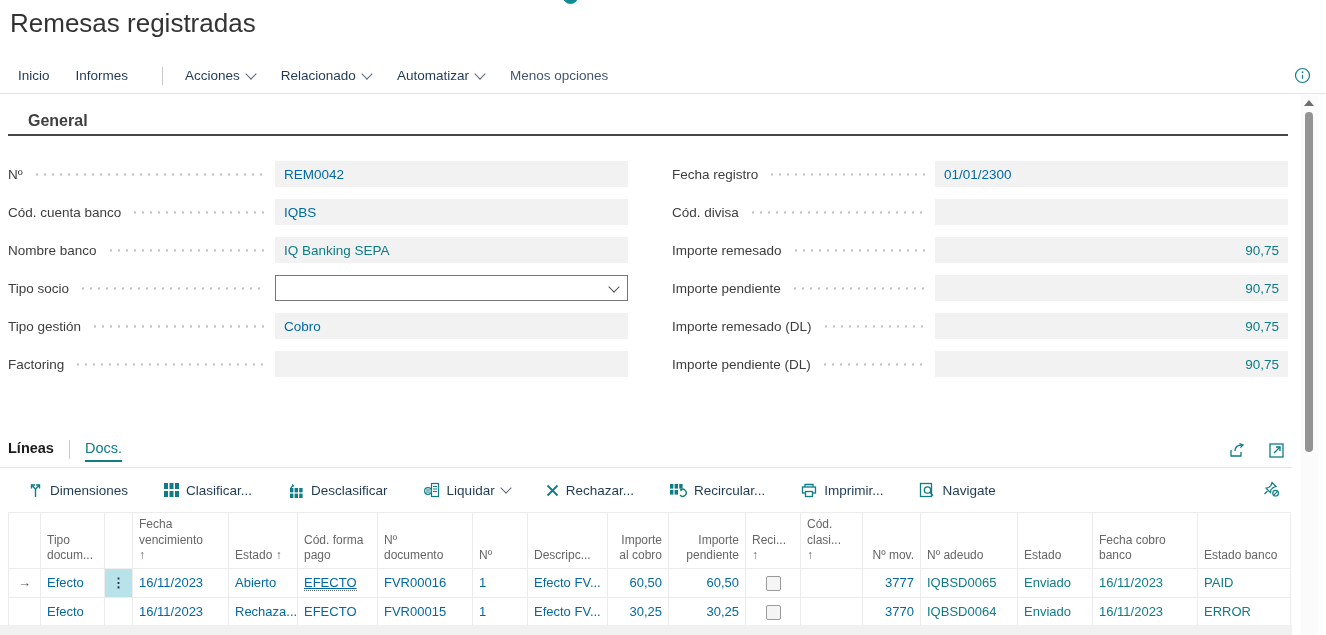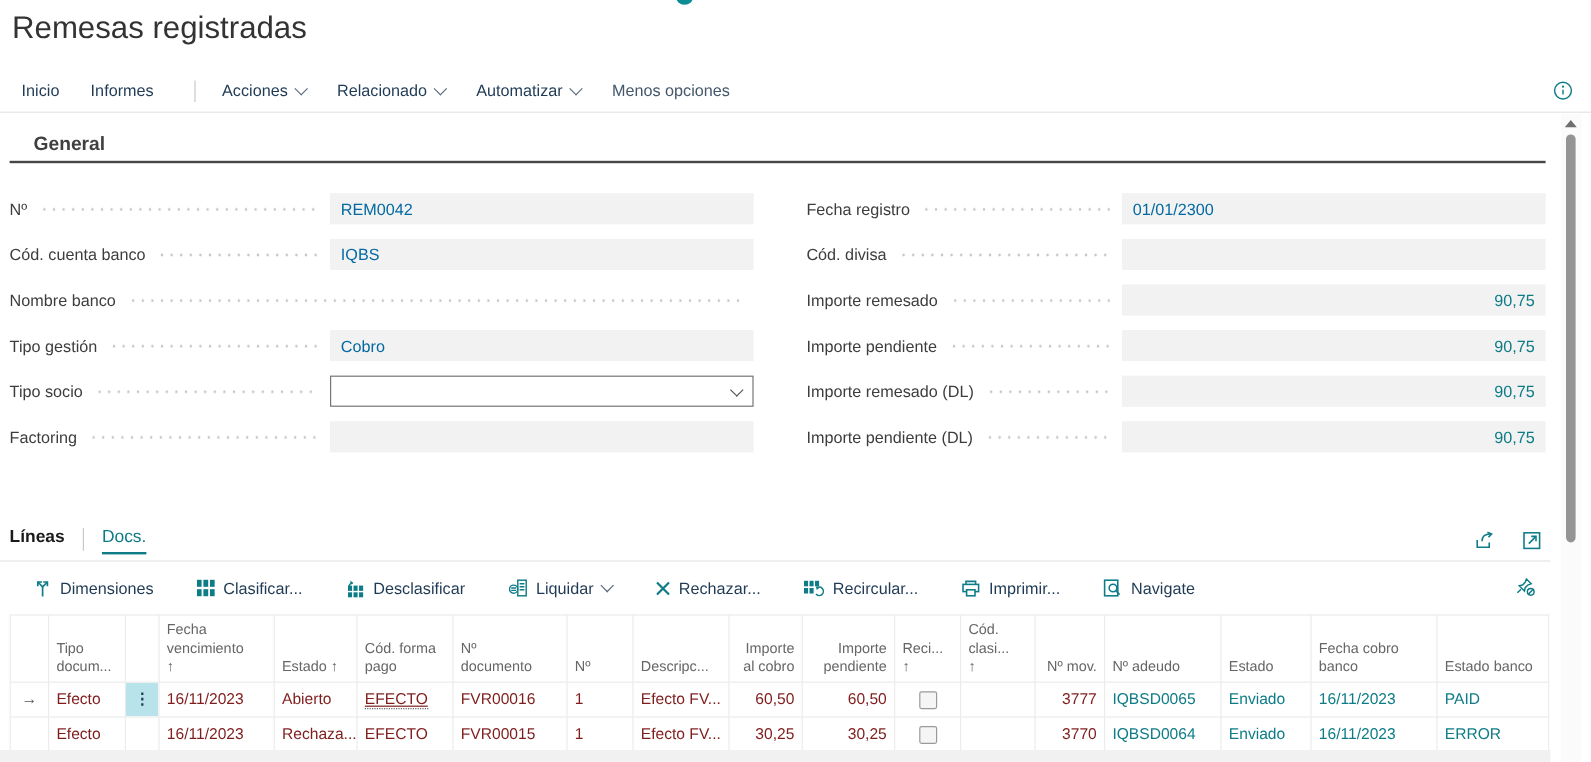--- a/index.html
+++ b/index.html
@@ -41,21 +41,21 @@
   .section-line{position:absolute;left:0;top:467px;width:1292px;height:1px;background:#e4e4e4;}
   .toolbar{position:absolute;left:28px;top:469px;height:42px;display:flex;align-items:center;gap:36px;
            font-size:13.5px;color:#1f3a54;}
   .tb-item{display:flex;align-items:center;gap:7px;cursor:pointer;white-space:nowrap;}
   .pin-btn{position:absolute;left:1262px;top:480px;cursor:pointer;}
   
   .grid-wrap{position:absolute;left:8px;top:512px;width:1282px;}
   table{border-collapse:collapse;table-layout:fixed;width:1282px;}
   th{vertical-align:bottom;text-align:left;font-weight:400;font-size:12px;color:#666;
      padding:4px 6px;border:1px solid #ececec;white-space:pre-line;line-height:1.3;}
-  td{height:28px;padding:0 6px;border:1px solid #ececec;font-size:13px;color:#7f1d1d;
+  td{height:28px;padding:0 6px;border:1px solid #ececec;font-size:13px;color:#0369a1;
      white-space:nowrap;overflow:hidden;}
   .num{text-align:right;}
   .teal{color:#0e7c87;}
   .marker-cell{text-align:center;color:#555;font-size:13px;}
   .menu-cell{text-align:center;}
   .menu-cell.hl{background:#b9e3ea;color:#1f3a54;font-weight:700;}
   .uline-dot{text-decoration:underline;border-bottom:1px dotted #666;}
   .cb{display:inline-block;width:13px;height:13px;border:1px solid #9a9a9a;border-radius:2px;
       background:#f5f5f5;vertical-align:middle;}
   .cb-cell{text-align:center;}
@@ -117,33 +117,34 @@
       <div class="field-value">REM0042</div>
     </div>
     <div class="field">
       <span class="field-label">Cód. cuenta banco</span>
       <span class="leader"></span>
       <div class="field-value">IQBS</div>
     </div>
     <div class="field">
       <span class="field-label">Nombre banco</span>
       <span class="leader"></span>
-    </div>
-    <div class="field">
-      <span class="field-label">Tipo gestión</span>
-      <span class="leader"></span>
-      <div class="field-value">Cobro</div>
+      <div class="field-value value-link">IQ Banking SEPA</div>
     </div>
     <div class="field">
       <span class="field-label">Tipo socio</span>
       <span class="leader"></span>
       <div class="field-value combobox">
         <span></span>
         <span class="chev"></span>
       </div>
+    </div>
+    <div class="field">
+      <span class="field-label">Tipo gestión</span>
+      <span class="leader"></span>
+      <div class="field-value">Cobro</div>
     </div>
     <div class="field">
       <span class="field-label">Factoring</span>
       <span class="leader"></span>
       <div class="field-value"></div>
     </div>
   </div>
 
   <div class="fields-right">
     <div class="field">

